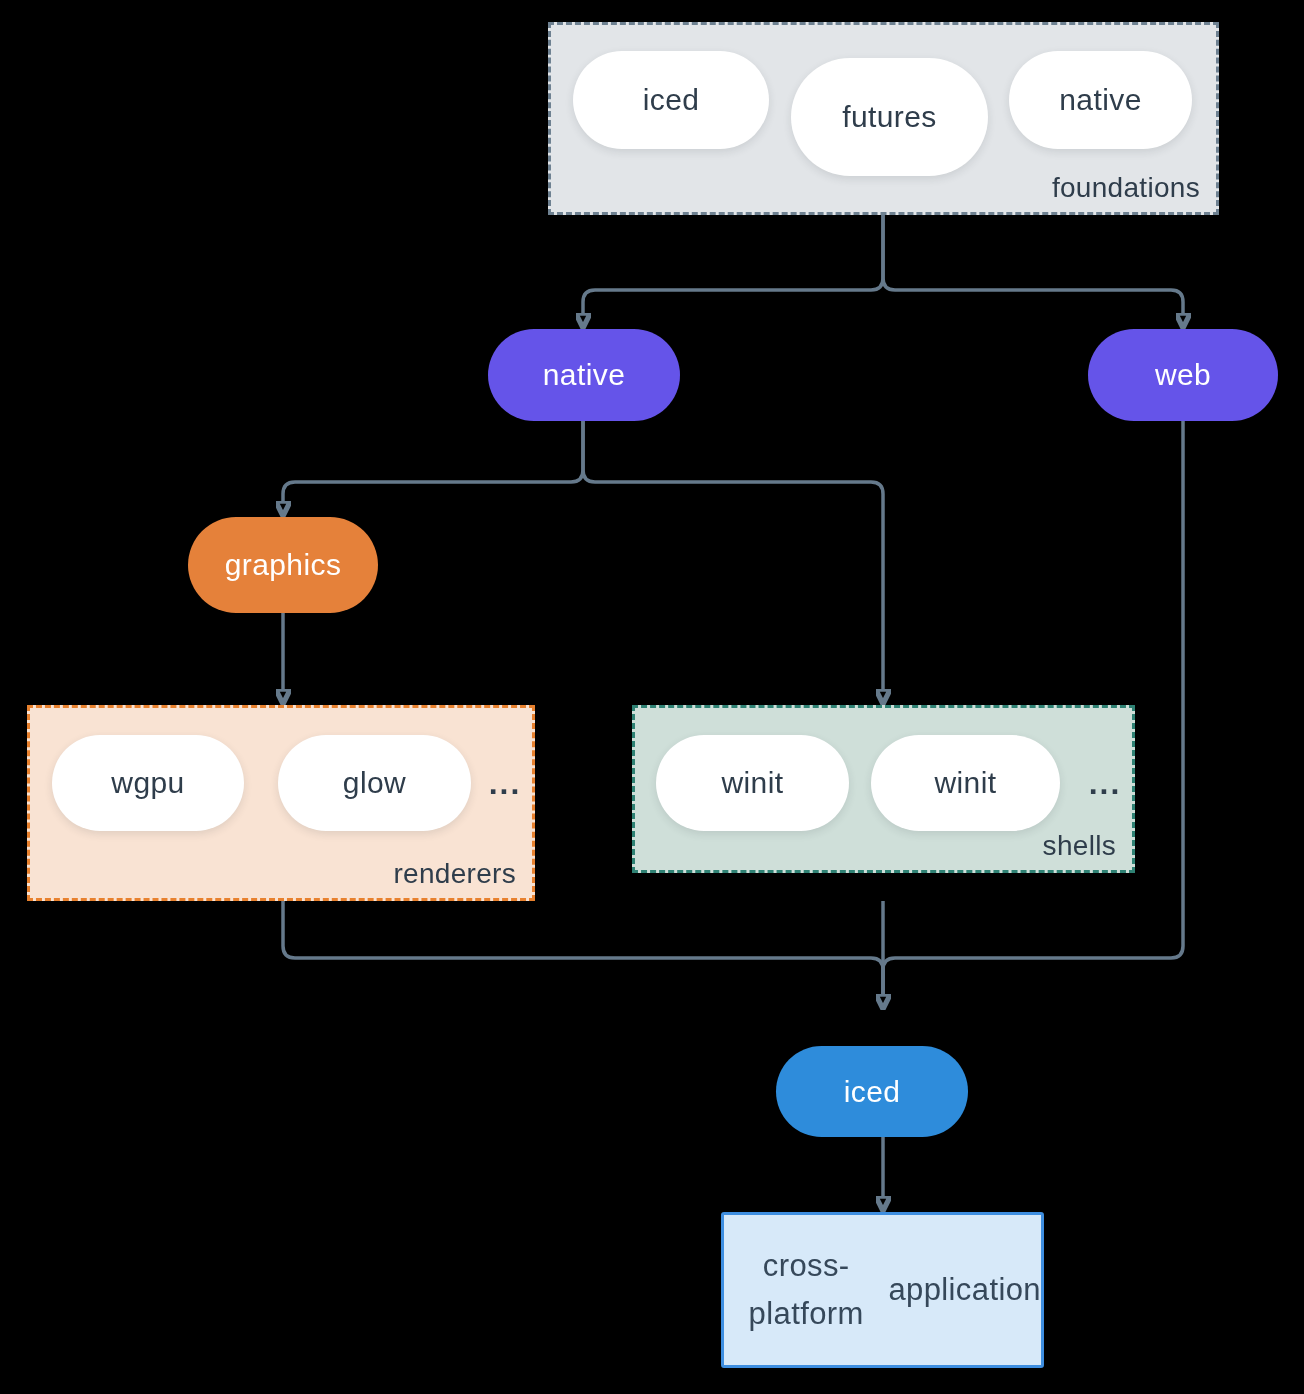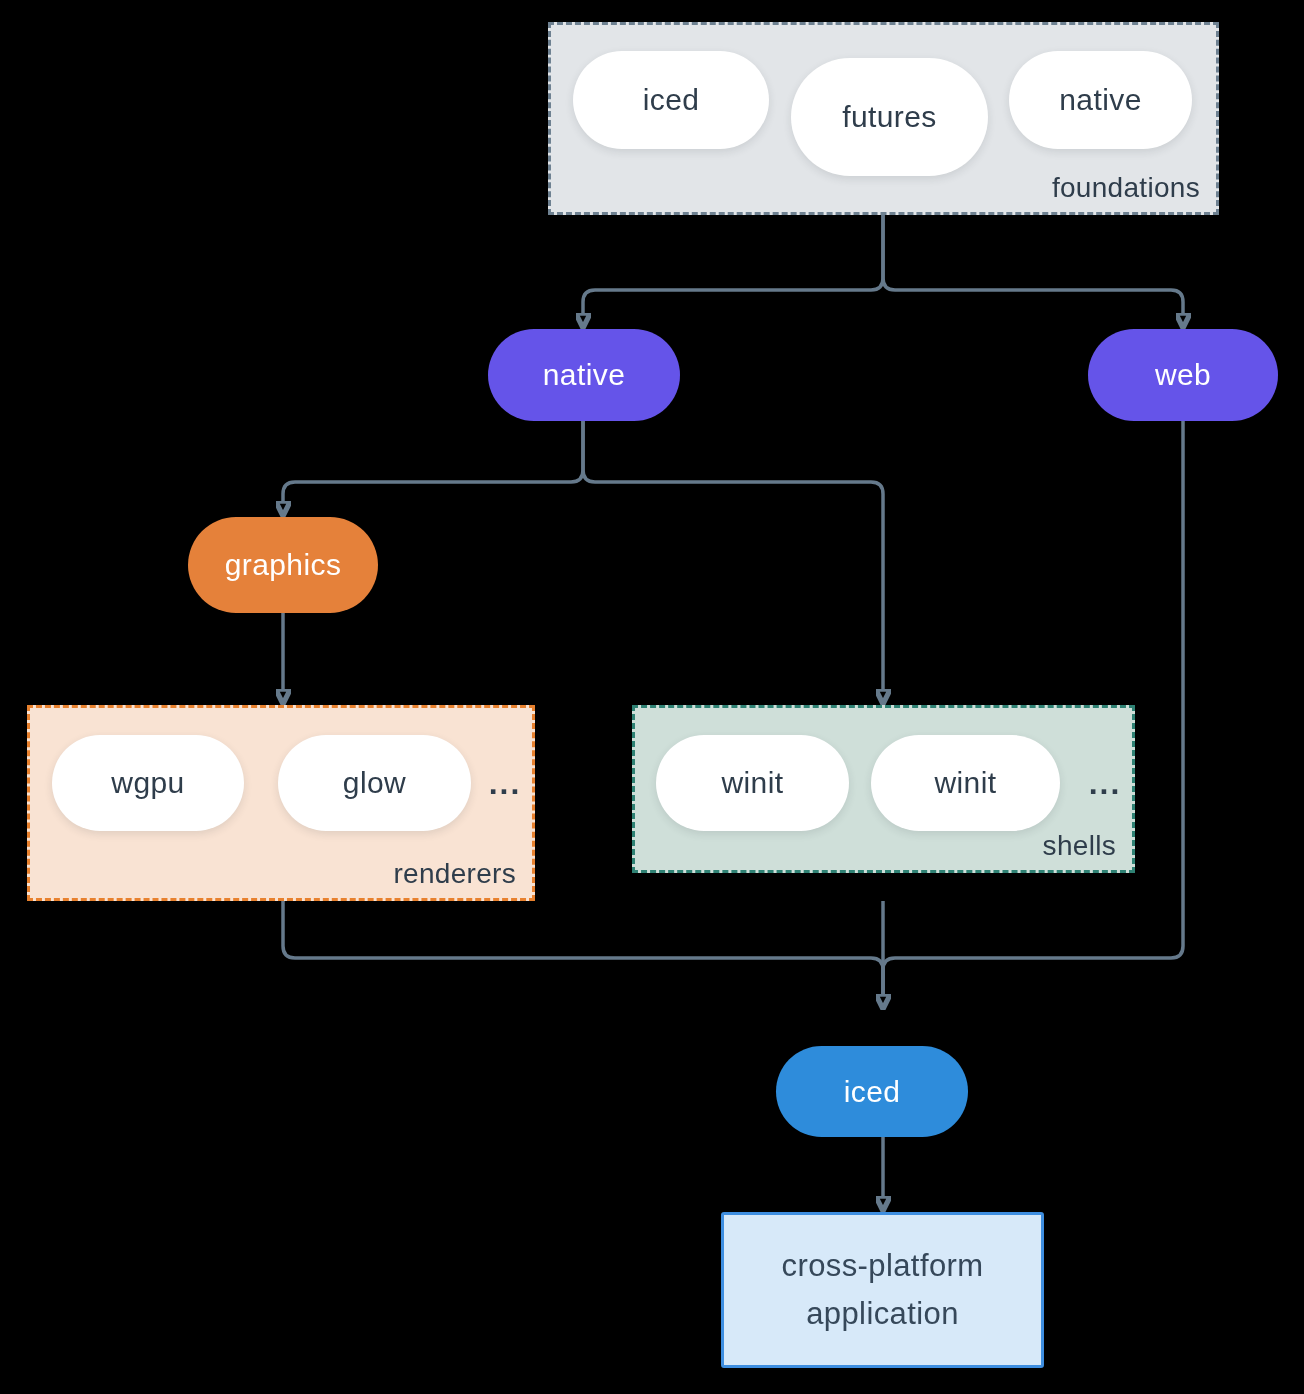--- a/index.html
+++ b/index.html
@@ -47,22 +47,22 @@
   .e-shells{left:440px;}
   
   .n-native{left:488px;top:329px;width:192px;height:92px;}
   .n-web{left:1088px;top:329px;width:190px;height:92px;}
   .n-graphics{left:188px;top:517px;width:190px;height:96px;}
   .n-iced{left:776px;top:1010px;width:192px;height:91px;margin-top:36px;}
   
   .app-box{
     position:absolute;left:721px;top:1212px;width:323px;height:156px;
     box-sizing:border-box;background:#d7e9f9;border:3px solid #3e8ee0;border-radius:3px;
-    display:flex;flex-direction:column;align-items:center;justify-content:center;
-    font-size:31px;line-height:48px;color:#36485a;letter-spacing:0.4px;
+    display:flex;flex-direction:row;align-items:center;justify-content:center;
+    font-size:31px;line-height:48px;color:#36485a;letter-spacing:0.4px;text-align:center;
   }
   
   #edges{position:absolute;left:0;top:0;width:1304px;height:1394px;pointer-events:none;}
   #edges path{stroke:#65798b;stroke-width:3.5;fill:none;}
 </style>
 </head>
 <body>
 
 <div id="canvas">
 

